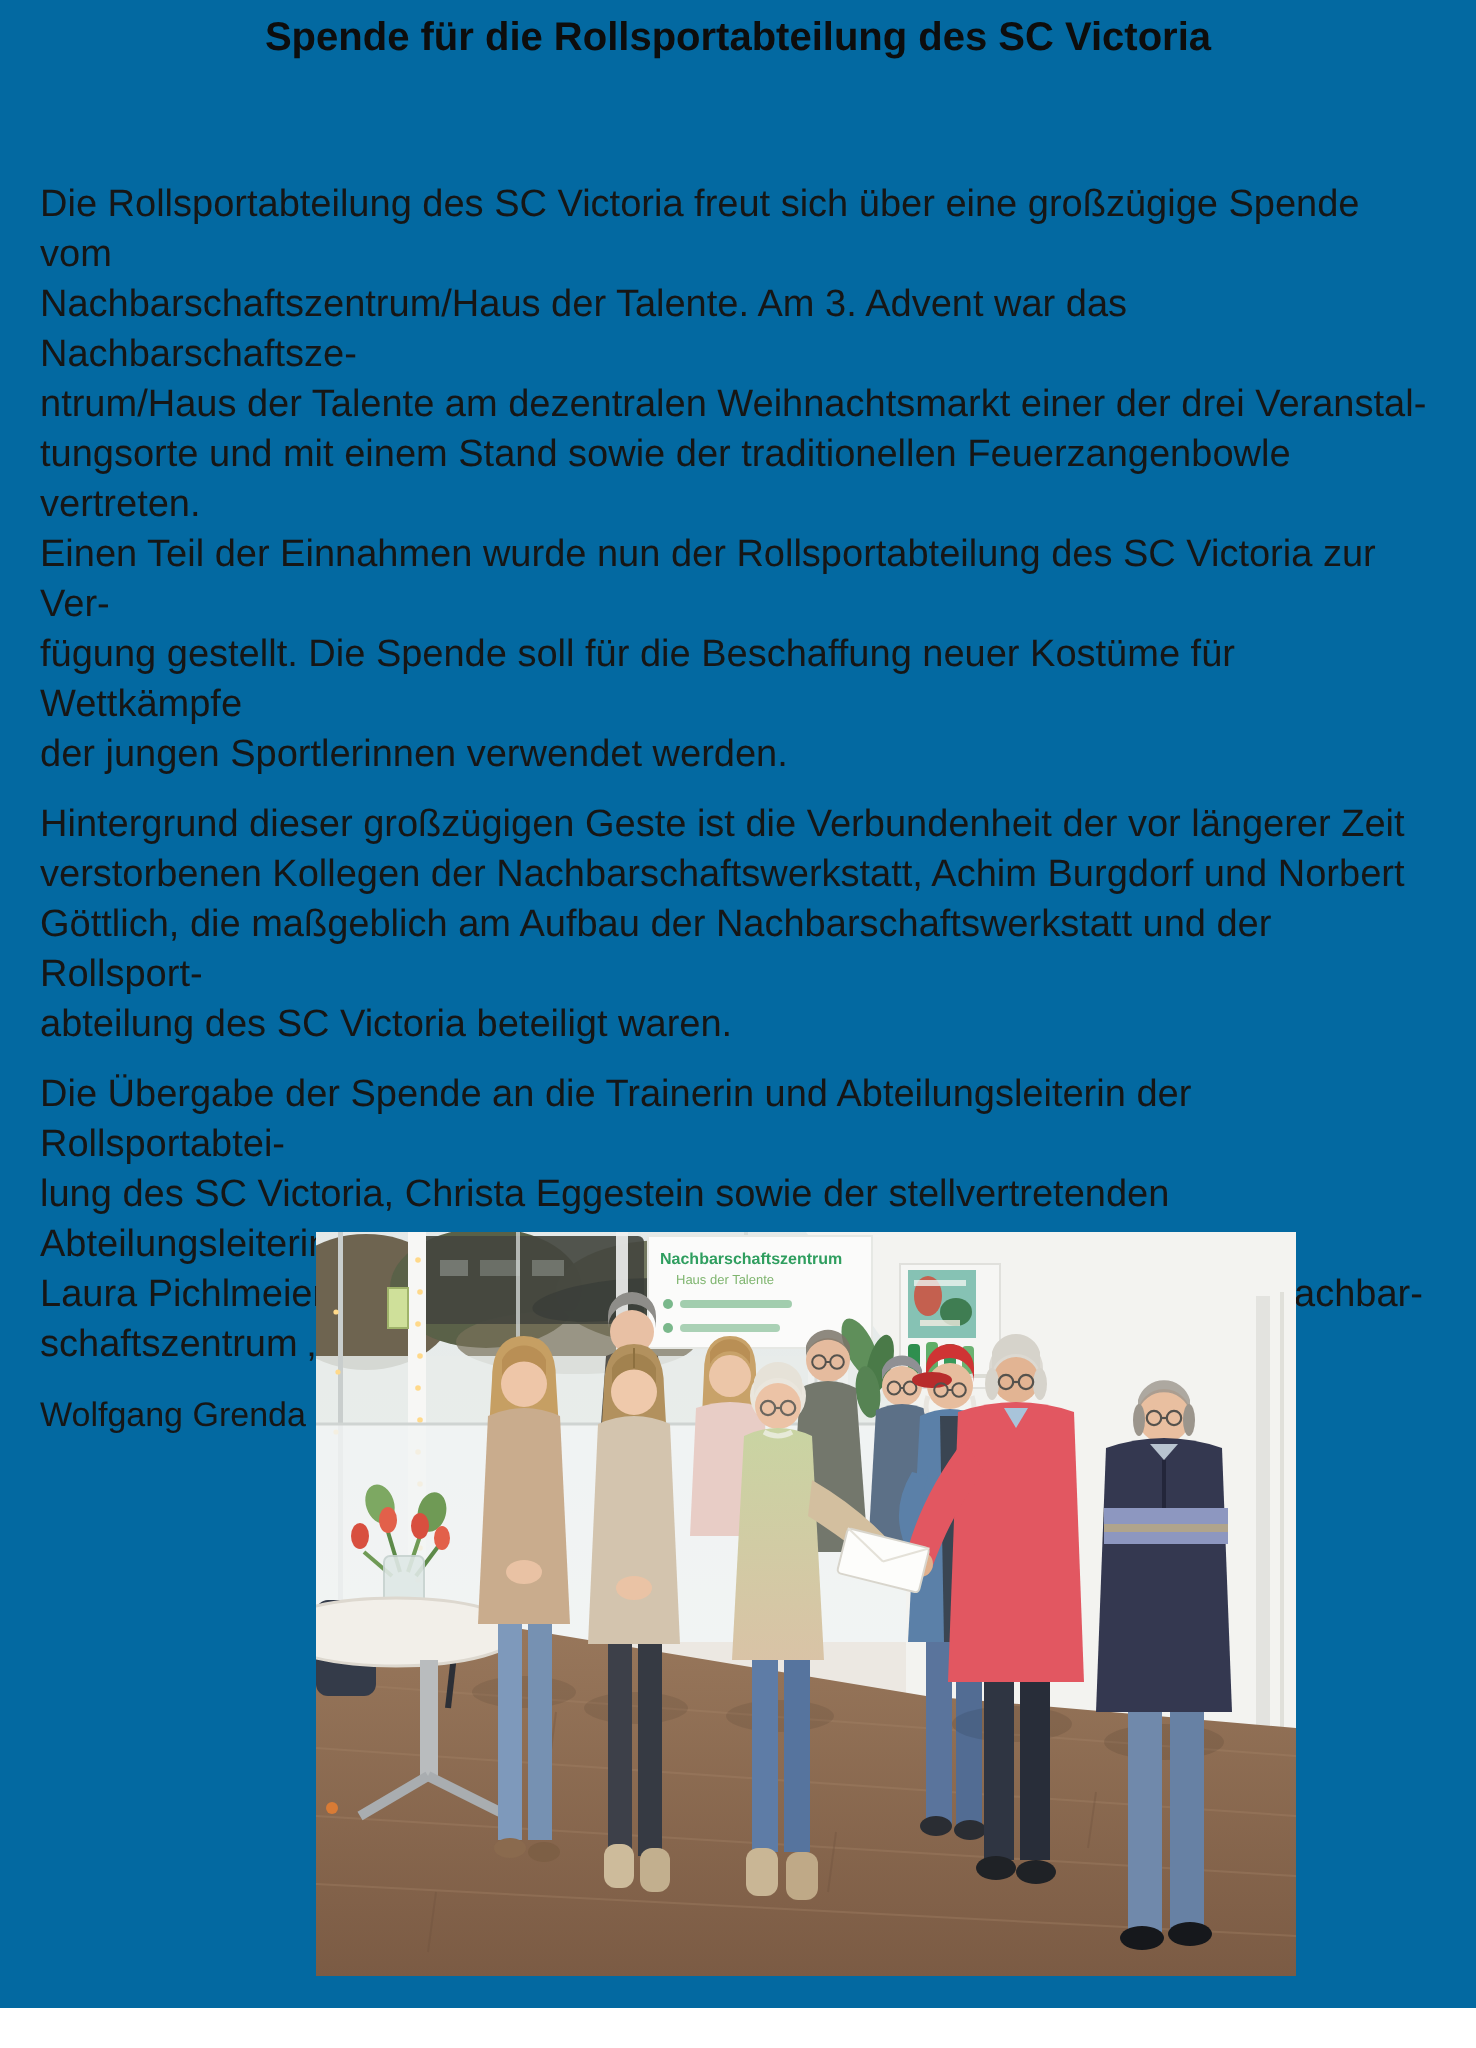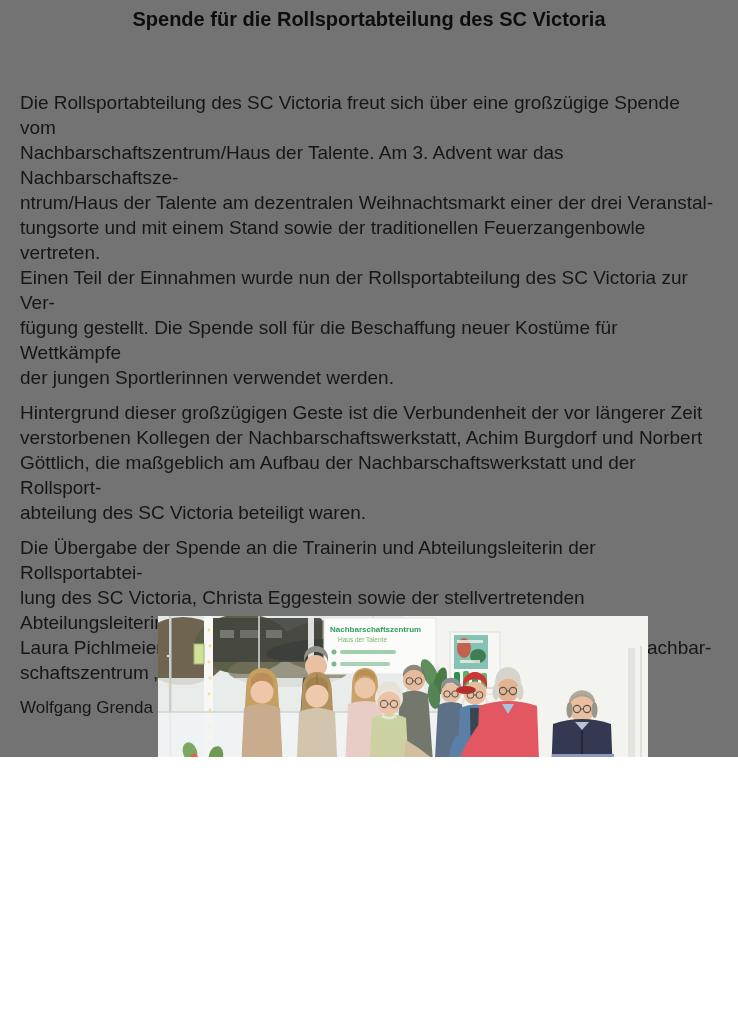--- a/index.html
+++ b/index.html
@@ -1,19 +1,19 @@
 <!DOCTYPE html>
 <html><head>
 <meta charset="utf-8">
 <style>
   html,body{margin:0;padding:0;background:#ffffff;}
   .page{
     position:relative;
-    width:738px;height:757px;
-    background:#737373;
+    width:738px;height:1004px;
+    background:#0369a1;
     overflow:hidden;
     font-family:"Liberation Sans","DejaVu Sans",sans-serif;
     color:#161616;
   }
   .title{
     padding-top:7px;
     margin:0 20px;
     font-size:20px;
     line-height:24px;
     font-weight:700;

